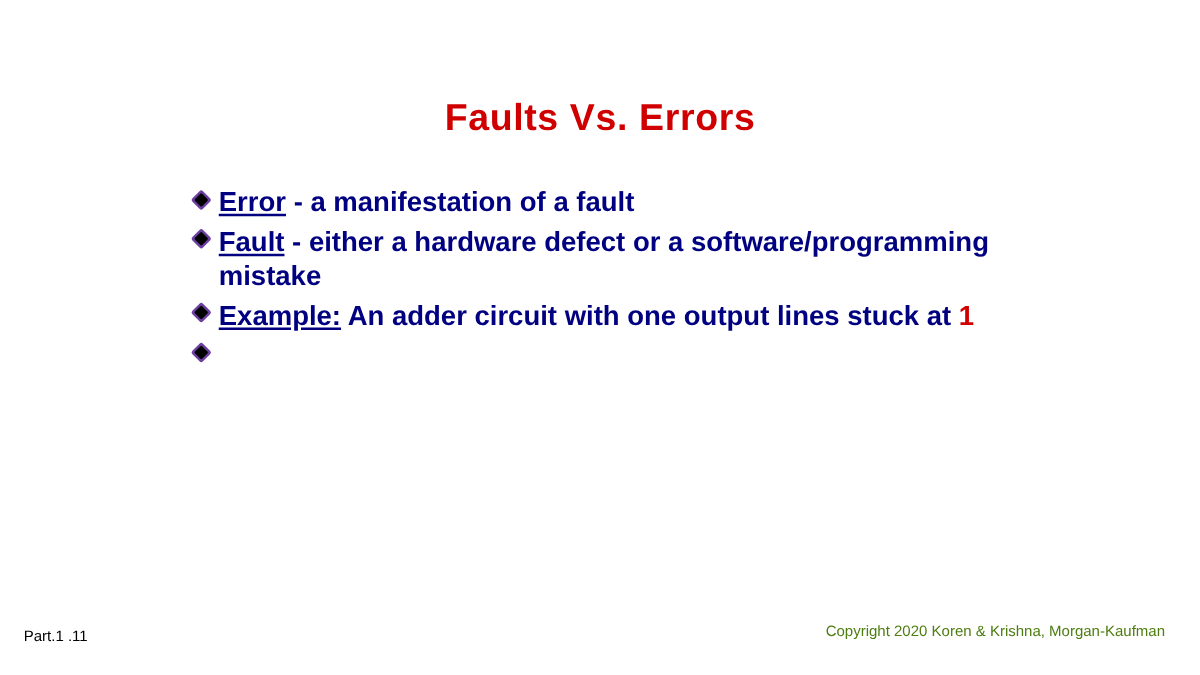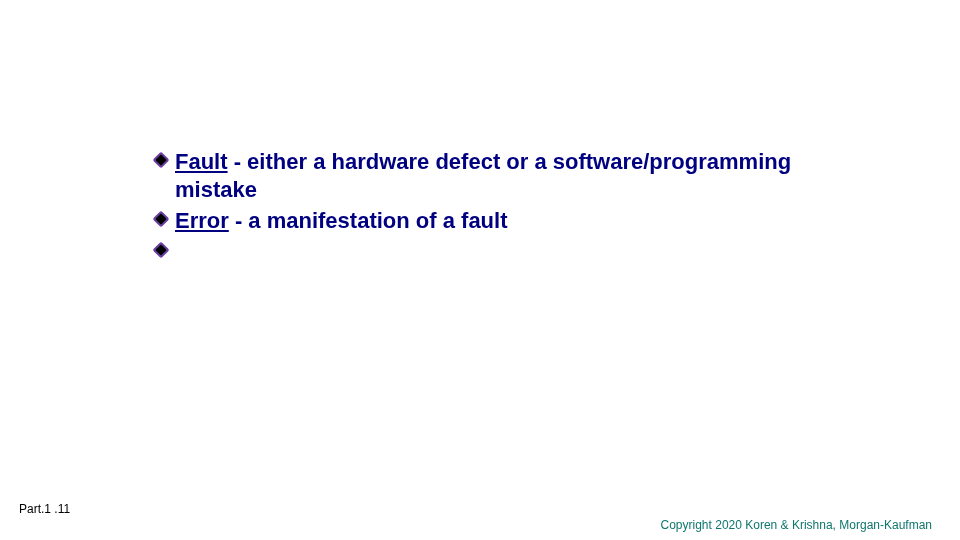--- a/index.html
+++ b/index.html
@@ -76,45 +76,50 @@
     position: absolute;
     left: 19px;
     bottom: 24px;
     font-size: 12px;
     color: #000000;
     font-family: Arial, Helvetica, sans-serif;
   }
   .footer-right {
     position: absolute;
     right: 28px;
-    bottom: 8px;
+    bottom: 28px;
     font-size: 12px;
-    color: #0f766e;
+    color: #4d7c0f;
     font-family: Arial, Helvetica, sans-serif;
   }
 </style>
 </head>
 <body>
 
 <div class="slide">
 
+  <div class="title">Faults Vs. Errors</div>
 
   <div class="body">
     <ul>
+
+      <li>
+        <span class="bullet-icon"></span>
+        <span class="underline">Error</span><span> - a manifestation of a fault</span>
+      </li>
 
       <li>
         <span class="bullet-icon"></span>
         <span class="underline">Fault</span><span> - either a hardware defect or a software/programming mistake</span>
       </li>
 
       <li>
         <span class="bullet-icon"></span>
-        <span class="underline">Error</span><span> - a manifestation of a fault</span>
+        <span class="underline">Example:</span><span> An adder circuit with one output lines stuck at </span><span class="red">1</span>
       </li>
-
 
       <li>
         <span class="bullet-icon"></span>
       </li>
 
 
     </ul>
   </div>
 
   <div class="footer-left">Part.1 .11</div>

